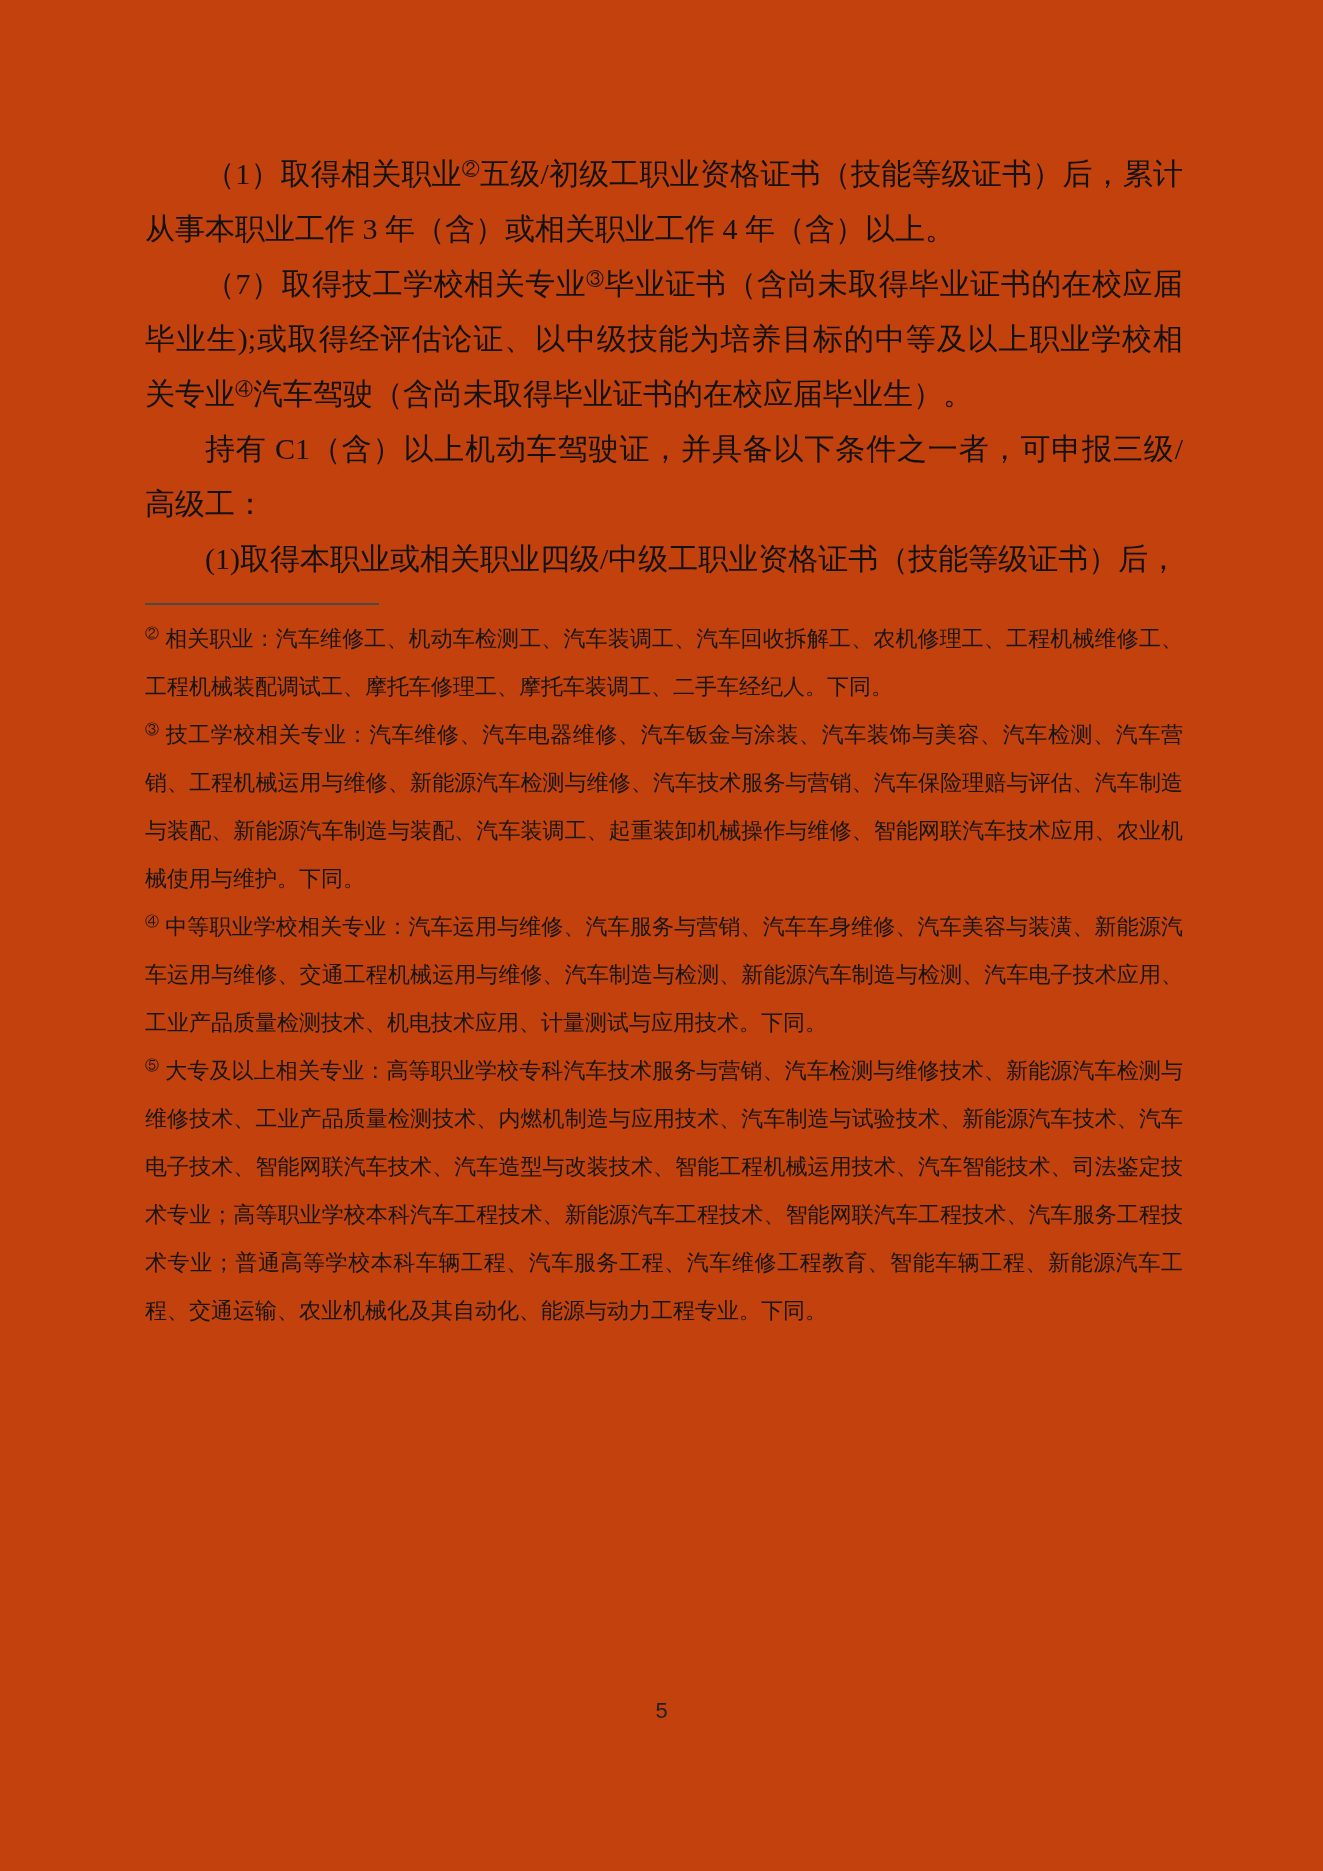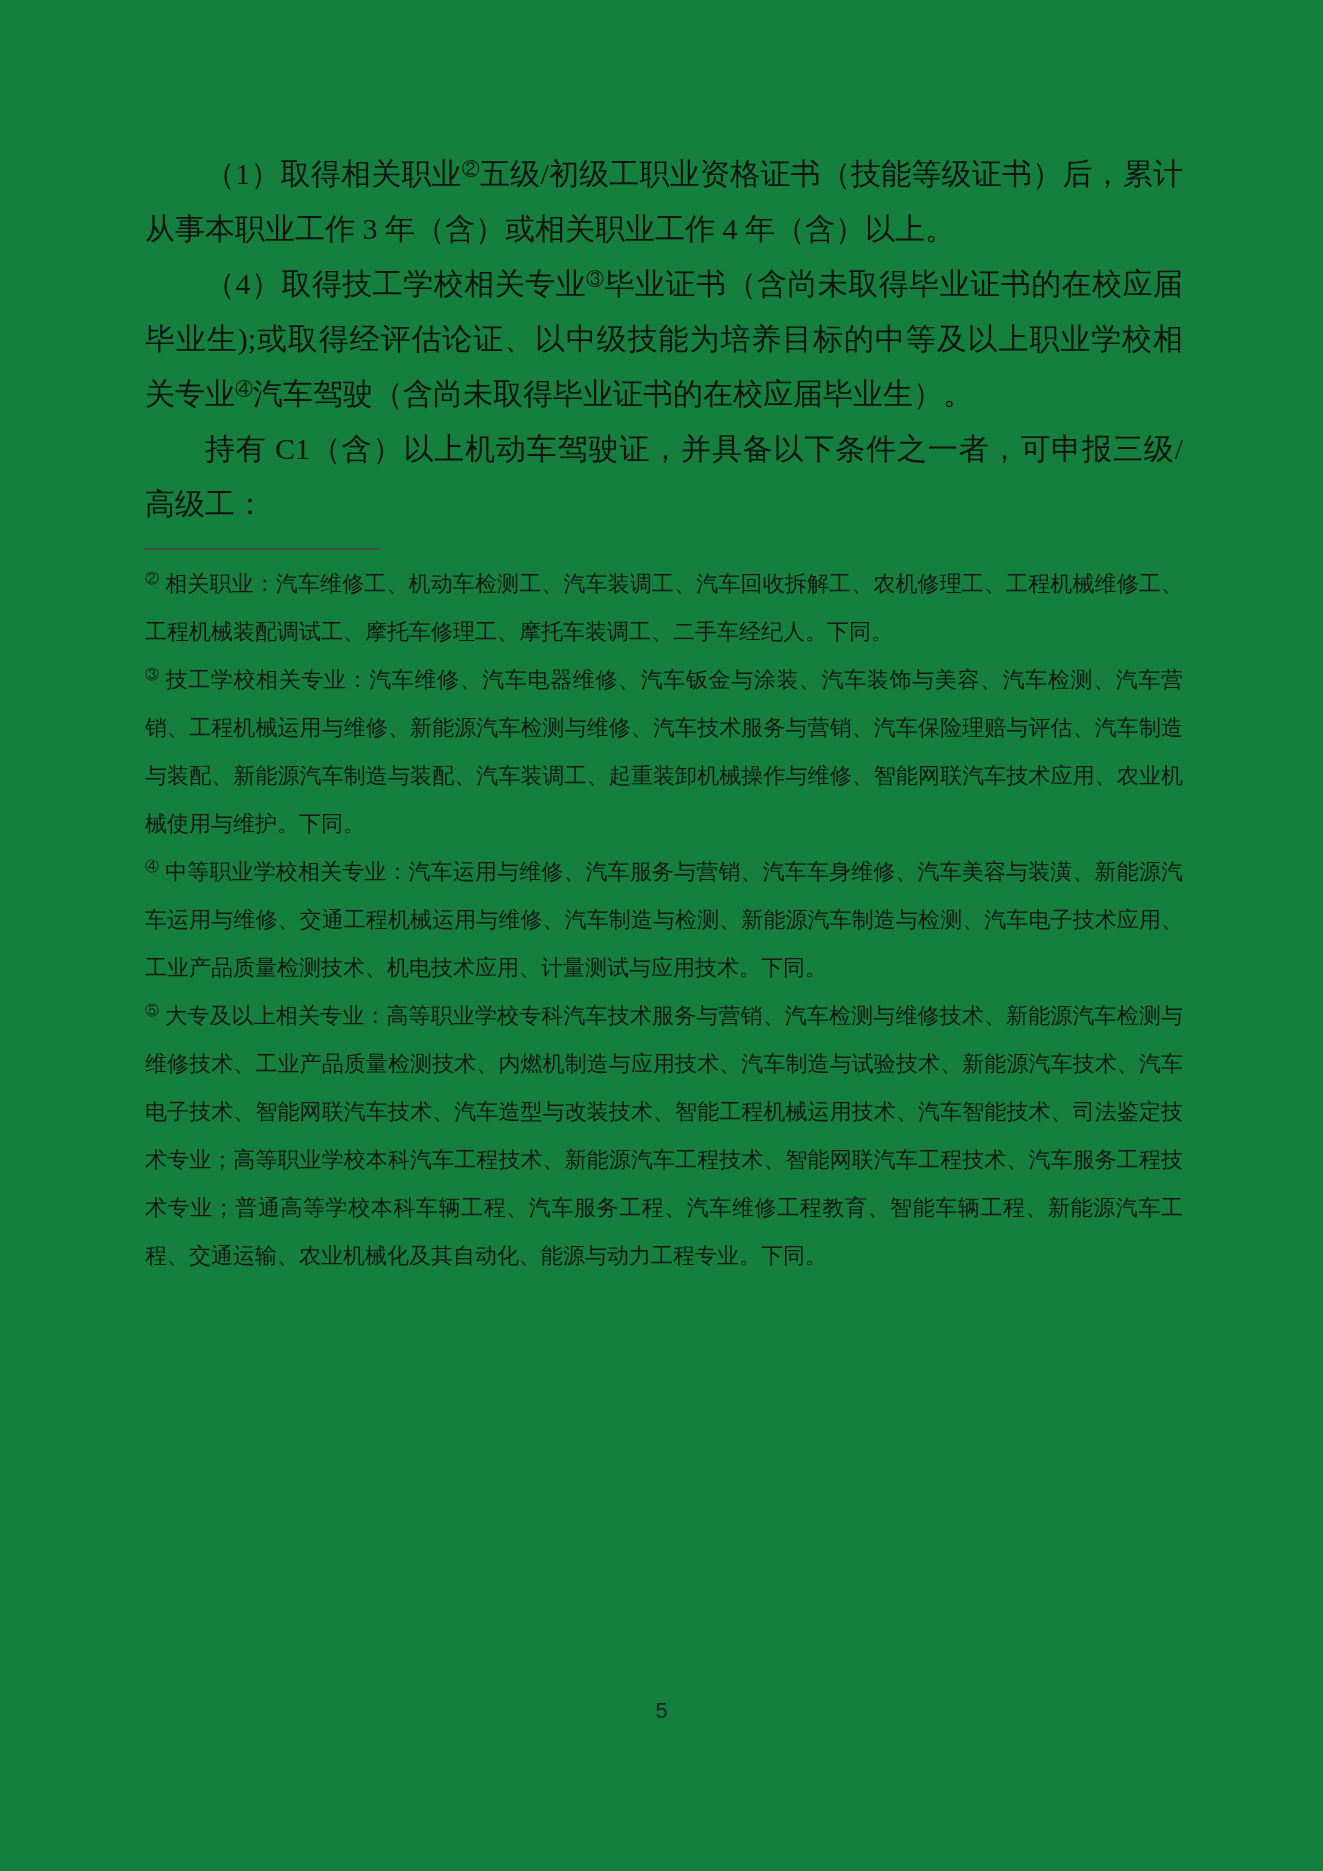--- a/index.html
+++ b/index.html
@@ -5,21 +5,21 @@
   html, body {
     margin: 0;
     padding: 0;
     background: #ffffff;
   }
   .page {
     position: relative;
     width: 1323px;
     height: 1871px;
     margin: 0 auto;
-    background: #15803d;
+    background: #c2410c;
     overflow: hidden;
     box-sizing: border-box;
     font-family: "Liberation Serif", "DejaVu Serif", serif;
     color: #111111;
   }
   .content {
     position: absolute;
     left: 145px;
     top: 146px;
     width: 1038px;
@@ -73,22 +73,23 @@
     font-family: "Liberation Sans", sans-serif;
   }
 </style>
 </head>
 <body>
 
 <div class="page">
   <div class="content">
     <div>
         <p class="body-para"><span>（1）取得相关职业</span><sup class="fn-ref">②</sup><span>五级/初级工职业资格证书（技能等级证书）后，累计从事本职业工作 3 年（含）或相关职业工作 4 年（含）以上。</span></p>
-        <p class="body-para"><span>（4）取得技工学校相关专业</span><sup class="fn-ref">③</sup><span>毕业证书（含尚未取得毕业证书的在校应届毕业生);或取得经评估论证、以中级技能为培养目标的中等及以上职业学校相关专业</span><sup class="fn-ref">④</sup><span>汽车驾驶（含尚未取得毕业证书的在校应届毕业生）。</span></p>
+        <p class="body-para"><span>（7）取得技工学校相关专业</span><sup class="fn-ref">③</sup><span>毕业证书（含尚未取得毕业证书的在校应届毕业生);或取得经评估论证、以中级技能为培养目标的中等及以上职业学校相关专业</span><sup class="fn-ref">④</sup><span>汽车驾驶（含尚未取得毕业证书的在校应届毕业生）。</span></p>
         <p class="body-para"><span>持有 C1（含）以上机动车驾驶证，并具备以下条件之一者，可申报三级/高级工：</span></p>
+        <p class="body-para"><span>(1)取得本职业或相关职业四级/中级工职业资格证书（技能等级证书）后，</span></p>
       </div>
     <hr class="footnote-separator">
     <div class="footnotes">
         <p class="footnote"><sup class="fn-marker">②</sup><span>相关职业：汽车维修工、机动车检测工、汽车装调工、汽车回收拆解工、农机修理工、工程机械维修工、工程机械装配调试工、摩托车修理工、摩托车装调工、二手车经纪人。下同。</span></p>
         <p class="footnote"><sup class="fn-marker">③</sup><span>技工学校相关专业：汽车维修、汽车电器维修、汽车钣金与涂装、汽车装饰与美容、汽车检测、汽车营销、工程机械运用与维修、新能源汽车检测与维修、汽车技术服务与营销、汽车保险理赔与评估、汽车制造与装配、新能源汽车制造与装配、汽车装调工、起重装卸机械操作与维修、智能网联汽车技术应用、农业机械使用与维护。下同。</span></p>
         <p class="footnote"><sup class="fn-marker">④</sup><span>中等职业学校相关专业：汽车运用与维修、汽车服务与营销、汽车车身维修、汽车美容与装潢、新能源汽车运用与维修、交通工程机械运用与维修、汽车制造与检测、新能源汽车制造与检测、汽车电子技术应用、工业产品质量检测技术、机电技术应用、计量测试与应用技术。下同。</span></p>
         <p class="footnote"><sup class="fn-marker">⑤</sup><span>大专及以上相关专业：高等职业学校专科汽车技术服务与营销、汽车检测与维修技术、新能源汽车检测与维修技术、工业产品质量检测技术、内燃机制造与应用技术、汽车制造与试验技术、新能源汽车技术、汽车电子技术、智能网联汽车技术、汽车造型与改装技术、智能工程机械运用技术、汽车智能技术、司法鉴定技术专业；高等职业学校本科汽车工程技术、新能源汽车工程技术、智能网联汽车工程技术、汽车服务工程技术专业；普通高等学校本科车辆工程、汽车服务工程、汽车维修工程教育、智能车辆工程、新能源汽车工程、交通运输、农业机械化及其自动化、能源与动力工程专业。下同。</span></p>
       </div>
   </div>
   <div class="page-number">5</div>

